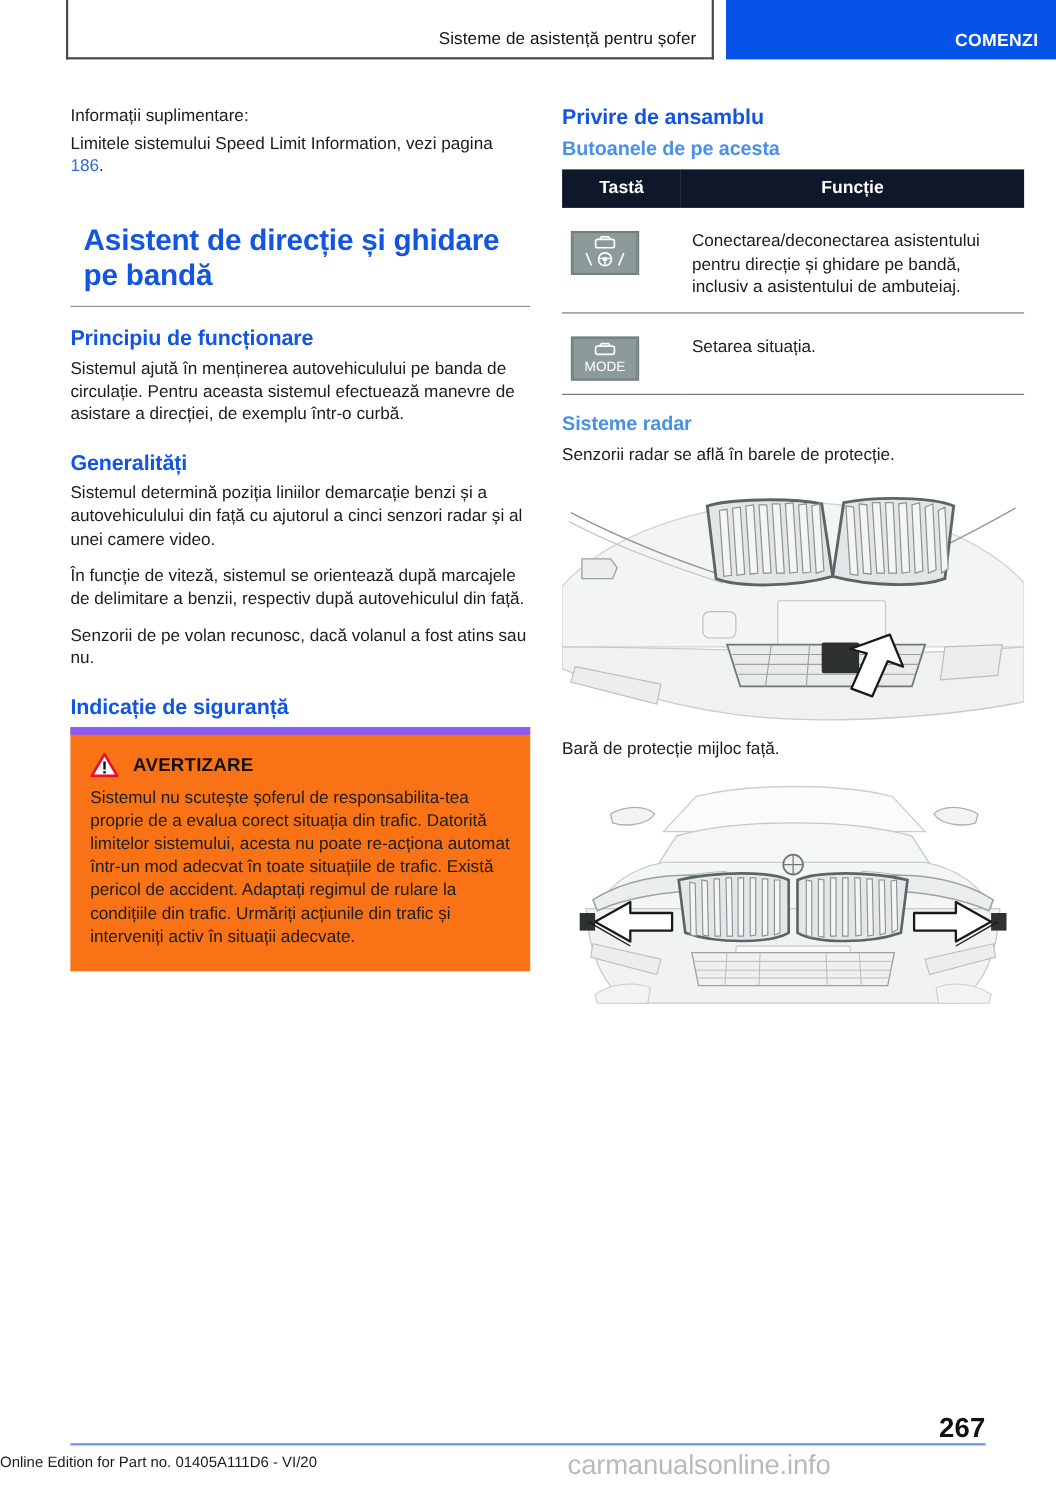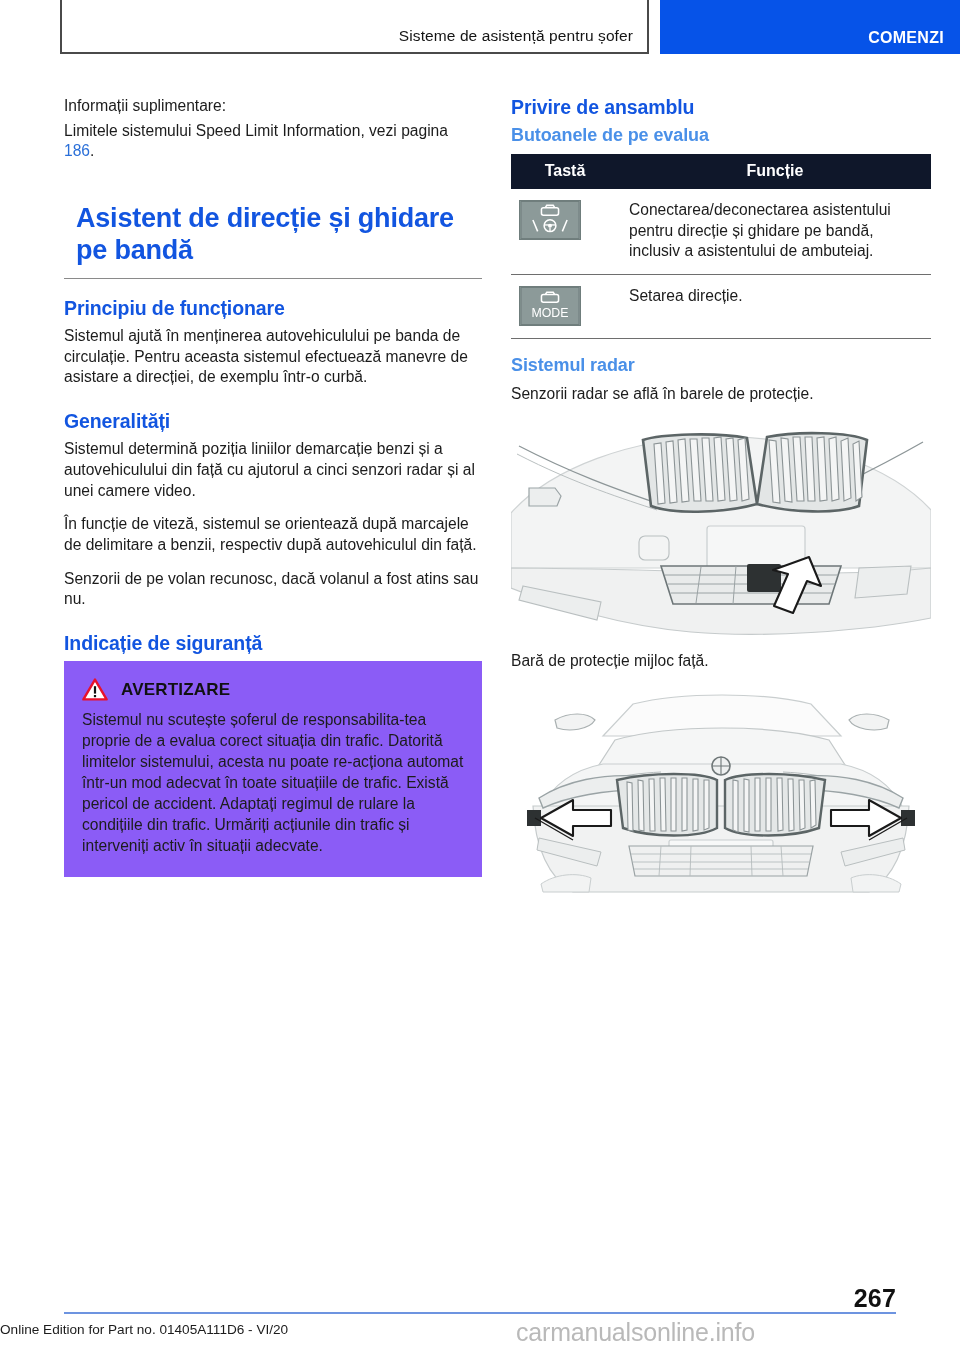--- a/index.html
+++ b/index.html
@@ -116,22 +116,22 @@
     font-size: 18px;
     font-weight: bold;
     color: #4a90e8;
     letter-spacing: -0.1px;
   }
   .gap-md { height: 16px; }
   .gap-sm { height: 9px; }
 
   
   .warning-box {
-    background: #8b5cf6;
-    border-top: 1px solid #8b5cf6;
+    background: #f97316;
+    border-top: 7px solid #8b5cf6;
     padding: 16px 18px 20px 18px;
     box-sizing: border-box;
     width: 418px;
   }
   .warning-head {
     display: flex;
     align-items: center;
     gap: 13px;
     margin-bottom: 9px;
   }
@@ -158,21 +158,21 @@
     background: #0f172a;
     color: #ffffff;
     font-size: 16px;
     font-weight: bold;
     text-align: center;
     padding: 8px 10px 9px 10px;
   }
   .key-table thead th.th-key  { width: 88px; }
   .key-table tbody td {
     border-bottom: 1.5px solid #6e6e6e;
-    padding: 11px 10px 12px 10px;
+    padding: 21px 10px 12px 10px;
     vertical-align: top;
     font-size: 15.6px;
     line-height: 1.33;
     color: #1c1c1c;
   }
   .key-table tbody td.td-icon { width: 88px; padding-left: 8px; }
 
   .btn-icon {
     width: 62px;
     height: 40px;
@@ -291,21 +291,21 @@
         <span class="warning-title">AVERTIZARE</span>
       </div>
       <p class="warning-body">Sistemul nu scutește șoferul de responsabilita-tea proprie de a evalua corect situația din trafic. Datorită limitelor sistemului, acesta nu poate re-acționa automat într-un mod adecvat în toate situațiile de trafic. Există pericol de accident. Adaptați regimul de rulare la condițiile din trafic. Urmăriți acțiunile din trafic și interveniți activ în situații adecvate.</p>
     </div>
   </div>
 
   <div class="col col-right">
 
     <h2 class="h-blue">Privire de ansamblu</h2>
 
-    <h3 class="h-lightblue">Butoanele de pe evalua</h3>
+    <h3 class="h-lightblue">Butoanele de pe acesta</h3>
 
     <table class="key-table">
       <thead>
         <tr>
           <th class="th-key">Tastă</th>
           <th>Funcție</th>
         </tr>
       </thead>
       <tbody>
         <tr>
@@ -333,28 +333,28 @@
           <td class="td-icon">
             <span>
               <svg class="btn-icon" viewBox="0 0 62 40">
                 <rect x="0.5" y="0.5" width="61" height="39" fill="#8c9a99" stroke="#6f7d7c"></rect>
                 <path d="M24 8 h14 a2 2 0 0 1 2 2 v4 a2 2 0 0 1 -2 2 h-14 a2 2 0 0 1 -2 -2 v-4 a2 2 0 0 1 2 -2 z" fill="none" stroke="#ffffff" stroke-width="1.6"></path>
                 <path d="M26 8 l1.6 -2.4 h6.8 L36 8" fill="none" stroke="#ffffff" stroke-width="1.6"></path>
                 <text x="31" y="32" text-anchor="middle" font-family="'Liberation Sans', sans-serif" font-size="13" fill="#ffffff">MODE</text>
               </svg>
             </span>
           </td>
-          <td>Setarea direcție.</td>
+          <td>Setarea situația.</td>
         </tr>
       </tbody>
     </table>
 
     <div class="gap-md"></div>
 
-    <h3 class="h-lightblue">Sistemul radar</h3>
+    <h3 class="h-lightblue">Sisteme radar</h3>
     <p class="para">Senzorii radar se află în barele de protecție.</p>
 
     <figure class="figure">
       <svg class="fig-frame" viewBox="0 0 420 225">
         <rect width="420" height="225" fill="#ffffff"></rect>
 
         <path d="M0 95 C40 50 120 20 210 18 C300 20 380 48 420 92 L420 150 L0 150 Z" fill="#f3f4f4" stroke="#cfd3d4" stroke-width="1.2"></path>
 
         <path d="M8 28 C70 60 120 76 148 86" fill="none" stroke="#8d9698" stroke-width="1.3"></path>
         <path d="M6 36 C64 66 116 82 146 92" fill="none" stroke="#b9bfc0" stroke-width="1"></path>

